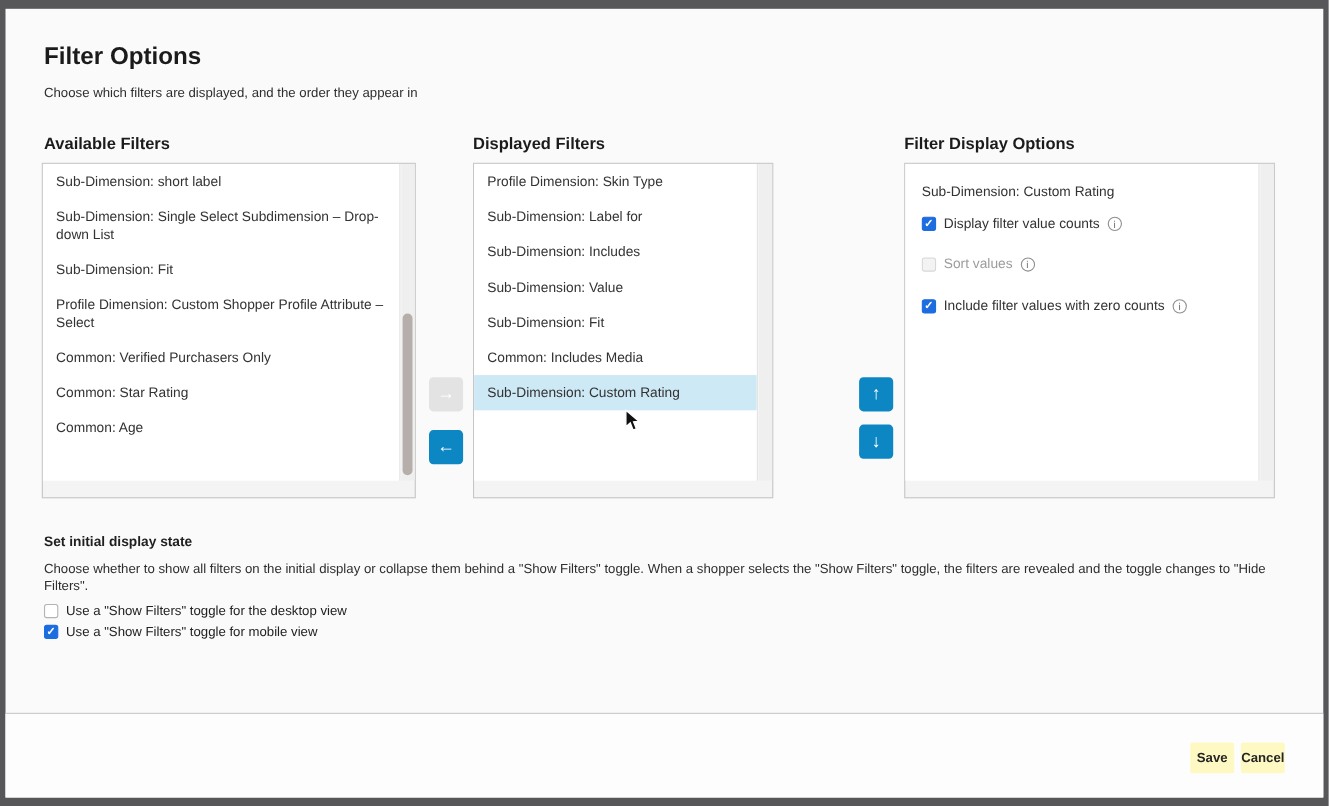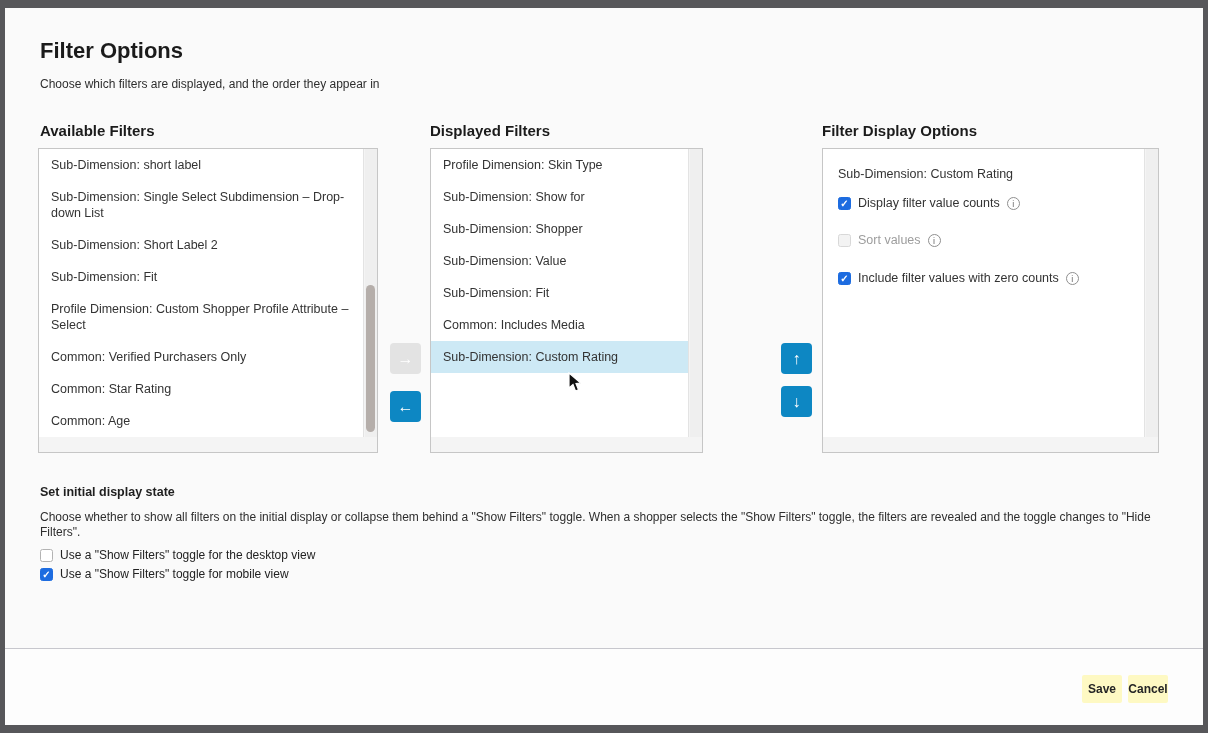--- a/index.html
+++ b/index.html
@@ -96,41 +96,40 @@
 
     <div class="col-heading h-available">Available Filters</div>
     <div class="col-heading h-displayed">Displayed Filters</div>
     <div class="col-heading h-options">Filter Display Options</div>
 
     <div class="panel p-available">
       <div class="listbox" id="available-list">
 
       <div class="list-item">Sub-Dimension: short label</div>
           <div class="list-item">Sub-Dimension: Single Select Subdimension – Drop-down List</div>
-          <div class="list-item">Sub-Dimension: Short Label 2</div>
           <div class="list-item">Sub-Dimension: Fit</div>
           <div class="list-item">Profile Dimension: Custom Shopper Profile Attribute – Select</div>
           <div class="list-item">Common: Verified Purchasers Only</div>
           <div class="list-item">Common: Star Rating</div>
           <div class="list-item">Common: Age</div>
         </div>
       <div class="scroll-track">
         <div class="scroll-thumb" style="top:136px; height:147px;"></div>
       </div>
     </div>
 
     <button class="move-btn disabled btn-right">→</button>
     <button class="move-btn blue btn-left">←</button>
 
     <div class="panel p-displayed">
       <div class="listbox" id="displayed-list">
 
       <div class="list-item">Profile Dimension: Skin Type</div>
-          <div class="list-item">Sub-Dimension: Show for</div>
-          <div class="list-item">Sub-Dimension: Shopper</div>
+          <div class="list-item">Sub-Dimension: Label for</div>
+          <div class="list-item">Sub-Dimension: Includes</div>
           <div class="list-item">Sub-Dimension: Value</div>
           <div class="list-item">Sub-Dimension: Fit</div>
           <div class="list-item">Common: Includes Media</div>
           <div class="list-item selected">Sub-Dimension: Custom Rating</div>
         </div>
       <div class="scroll-track"></div>
     </div>
 
     <button class="move-btn blue btn-up">↑</button>
     <button class="move-btn blue btn-down">↓</button>

